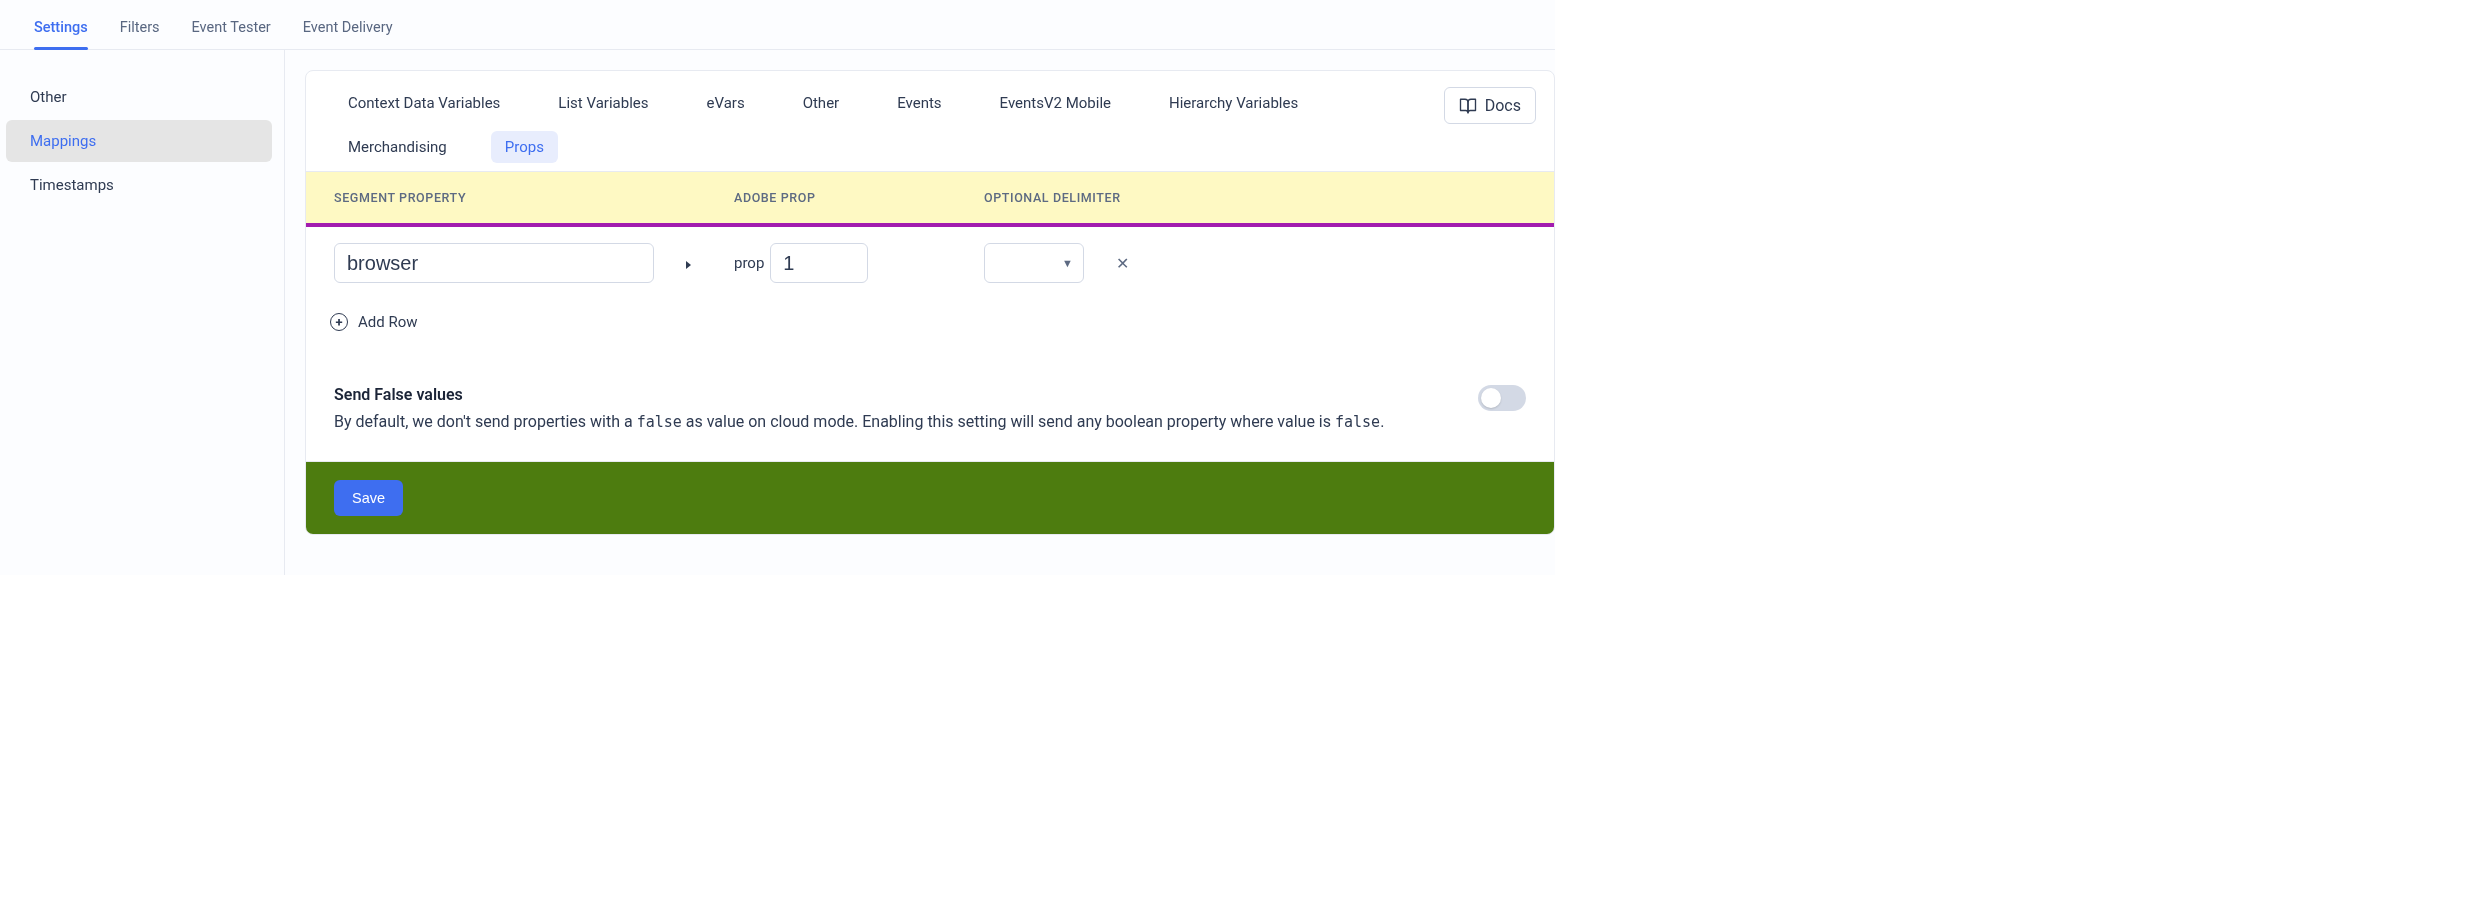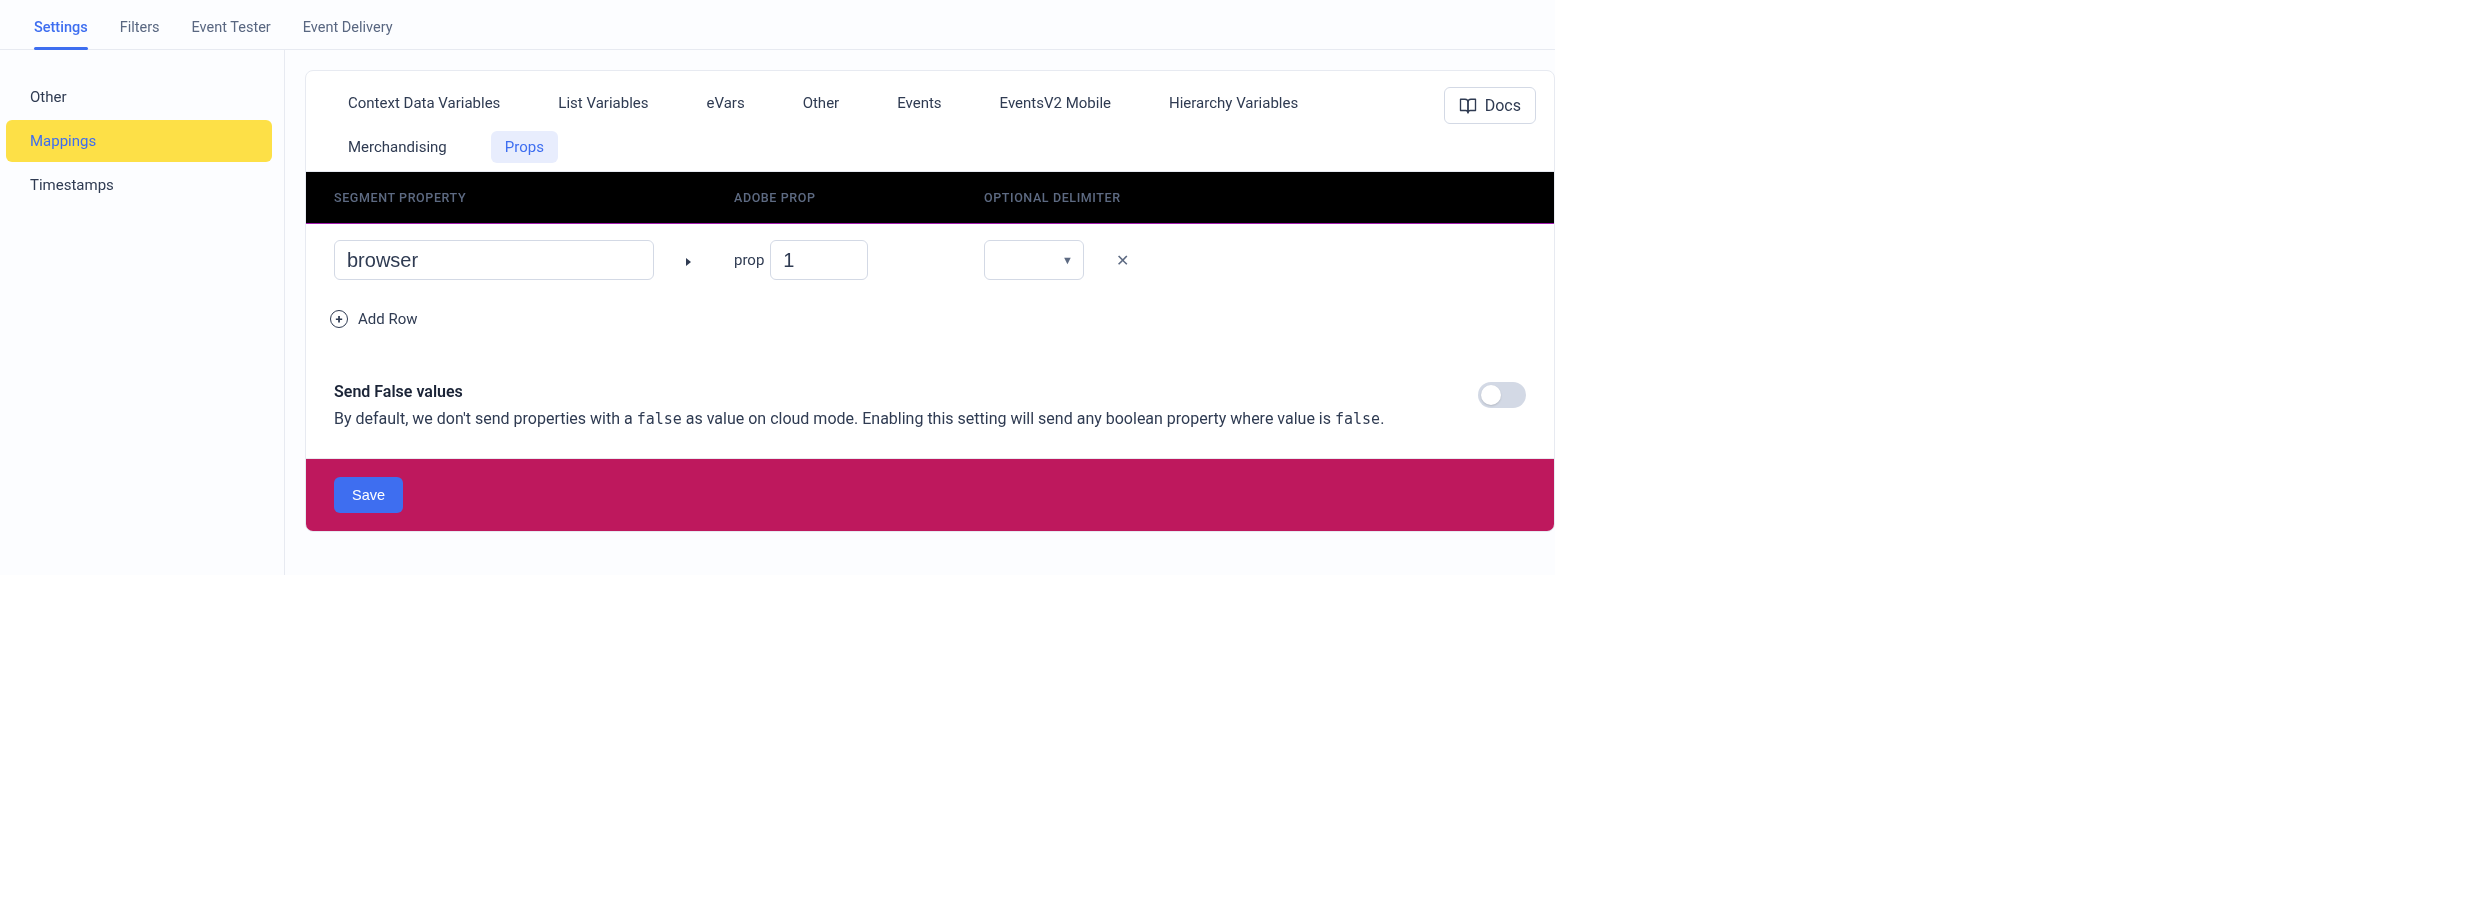--- a/index.html
+++ b/index.html
@@ -54,21 +54,21 @@
 }
 .side-item {
   padding: 12px 10px 12px 24px;
   margin: 2px 12px 2px 6px;
   font-size: 15px;
   border-radius: 6px;
   cursor: pointer;
   color: #2f3b52;
 }
 .side-item.active {
-  background: #fde047;
+  background: #e5e5e5;
   color: #3e6ef0;
 }
 .main {
   flex: 1;
   padding: 20px 0 0 20px;
 }
 .panel {
   border: 1px solid #e7eaf1;
   border-radius: 8px;
   background: #ffffff;
@@ -102,26 +102,26 @@
   align-items: center;
   gap: 8px;
   border: 1px solid #d3d9e5;
   border-radius: 6px;
   padding: 8px 14px;
   font-size: 16px;
   color: #2f3b52;
   cursor: pointer;
 }
 .grid-head {
-  background: #000000;
+  background: #fef9c3;
   display: grid;
   grid-template-columns: 400px 250px 180px 1fr;
   padding: 18px 28px;
   border-top: 1px solid #e7eaf1;
-  border-bottom: 1px solid #a21caf;
+  border-bottom: 4px solid #a21caf;
 }
 .grid-head span {
   font-size: 12.5px;
   letter-spacing: 0.6px;
   color: #5d6a82;
   font-weight: 500;
 }
 .row {
   display: grid;
   grid-template-columns: 400px 250px 180px 1fr;
@@ -227,21 +227,21 @@
 .toggle::after {
   content: "";
   position: absolute;
   left: 3px; top: 3px;
   width: 20px; height: 20px;
   background: #fff;
   border-radius: 50%;
   box-shadow: 0 1px 2px rgba(0,0,0,0.15);
 }
 .footer {
-  background: #be185d;
+  background: #4d7c0f;
   padding: 18px 28px;
   border-top: 1px solid #e7eaf1;
 }
 .save-btn {
   background: #3e6ef0;
   color: #fff;
   border: none;
   padding: 10px 18px;
   font-size: 14.5px;
   border-radius: 6px;

